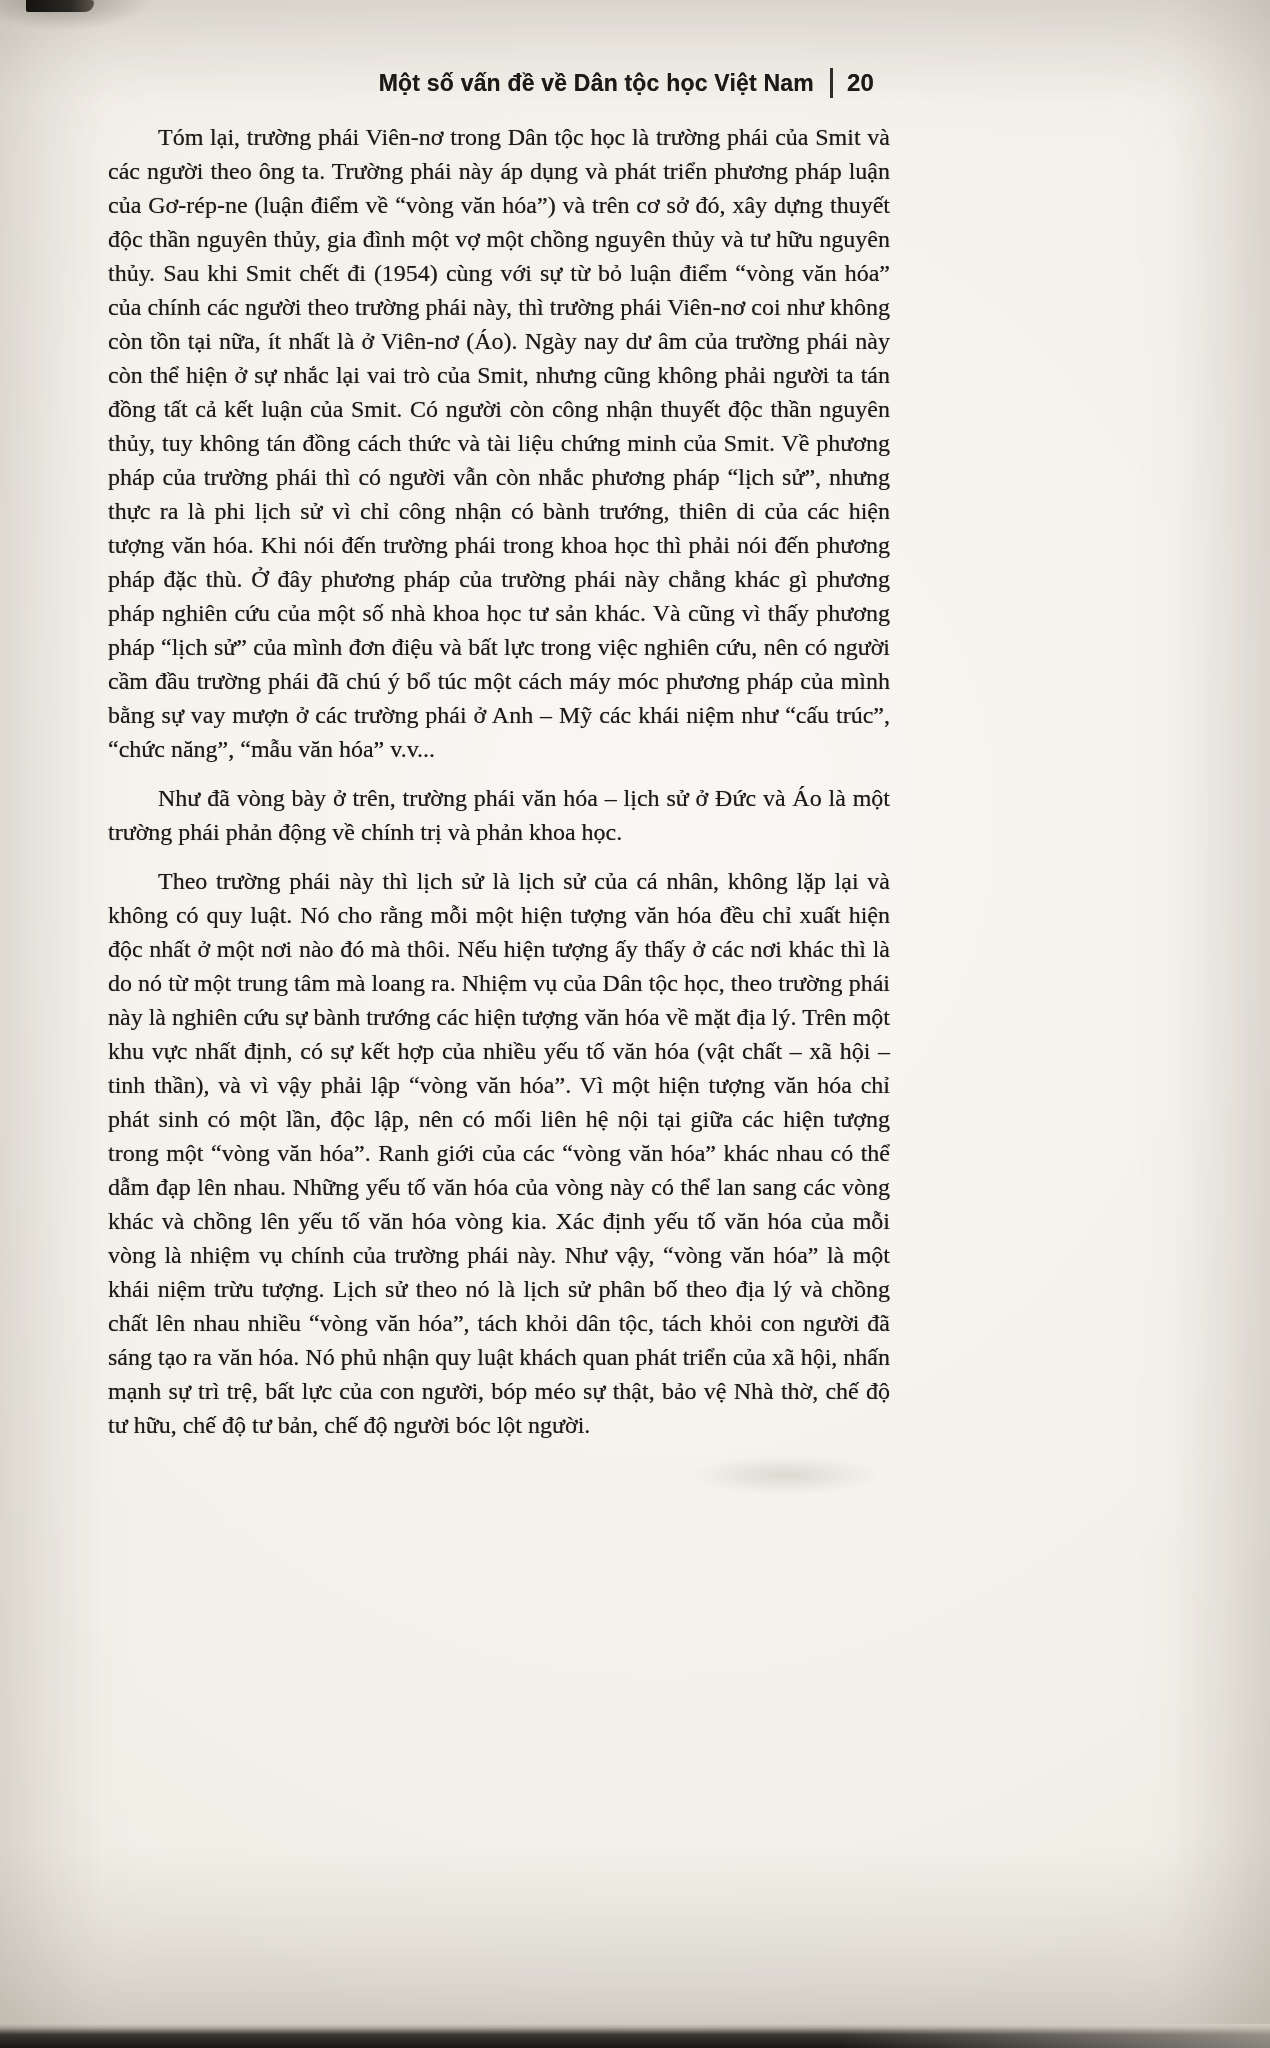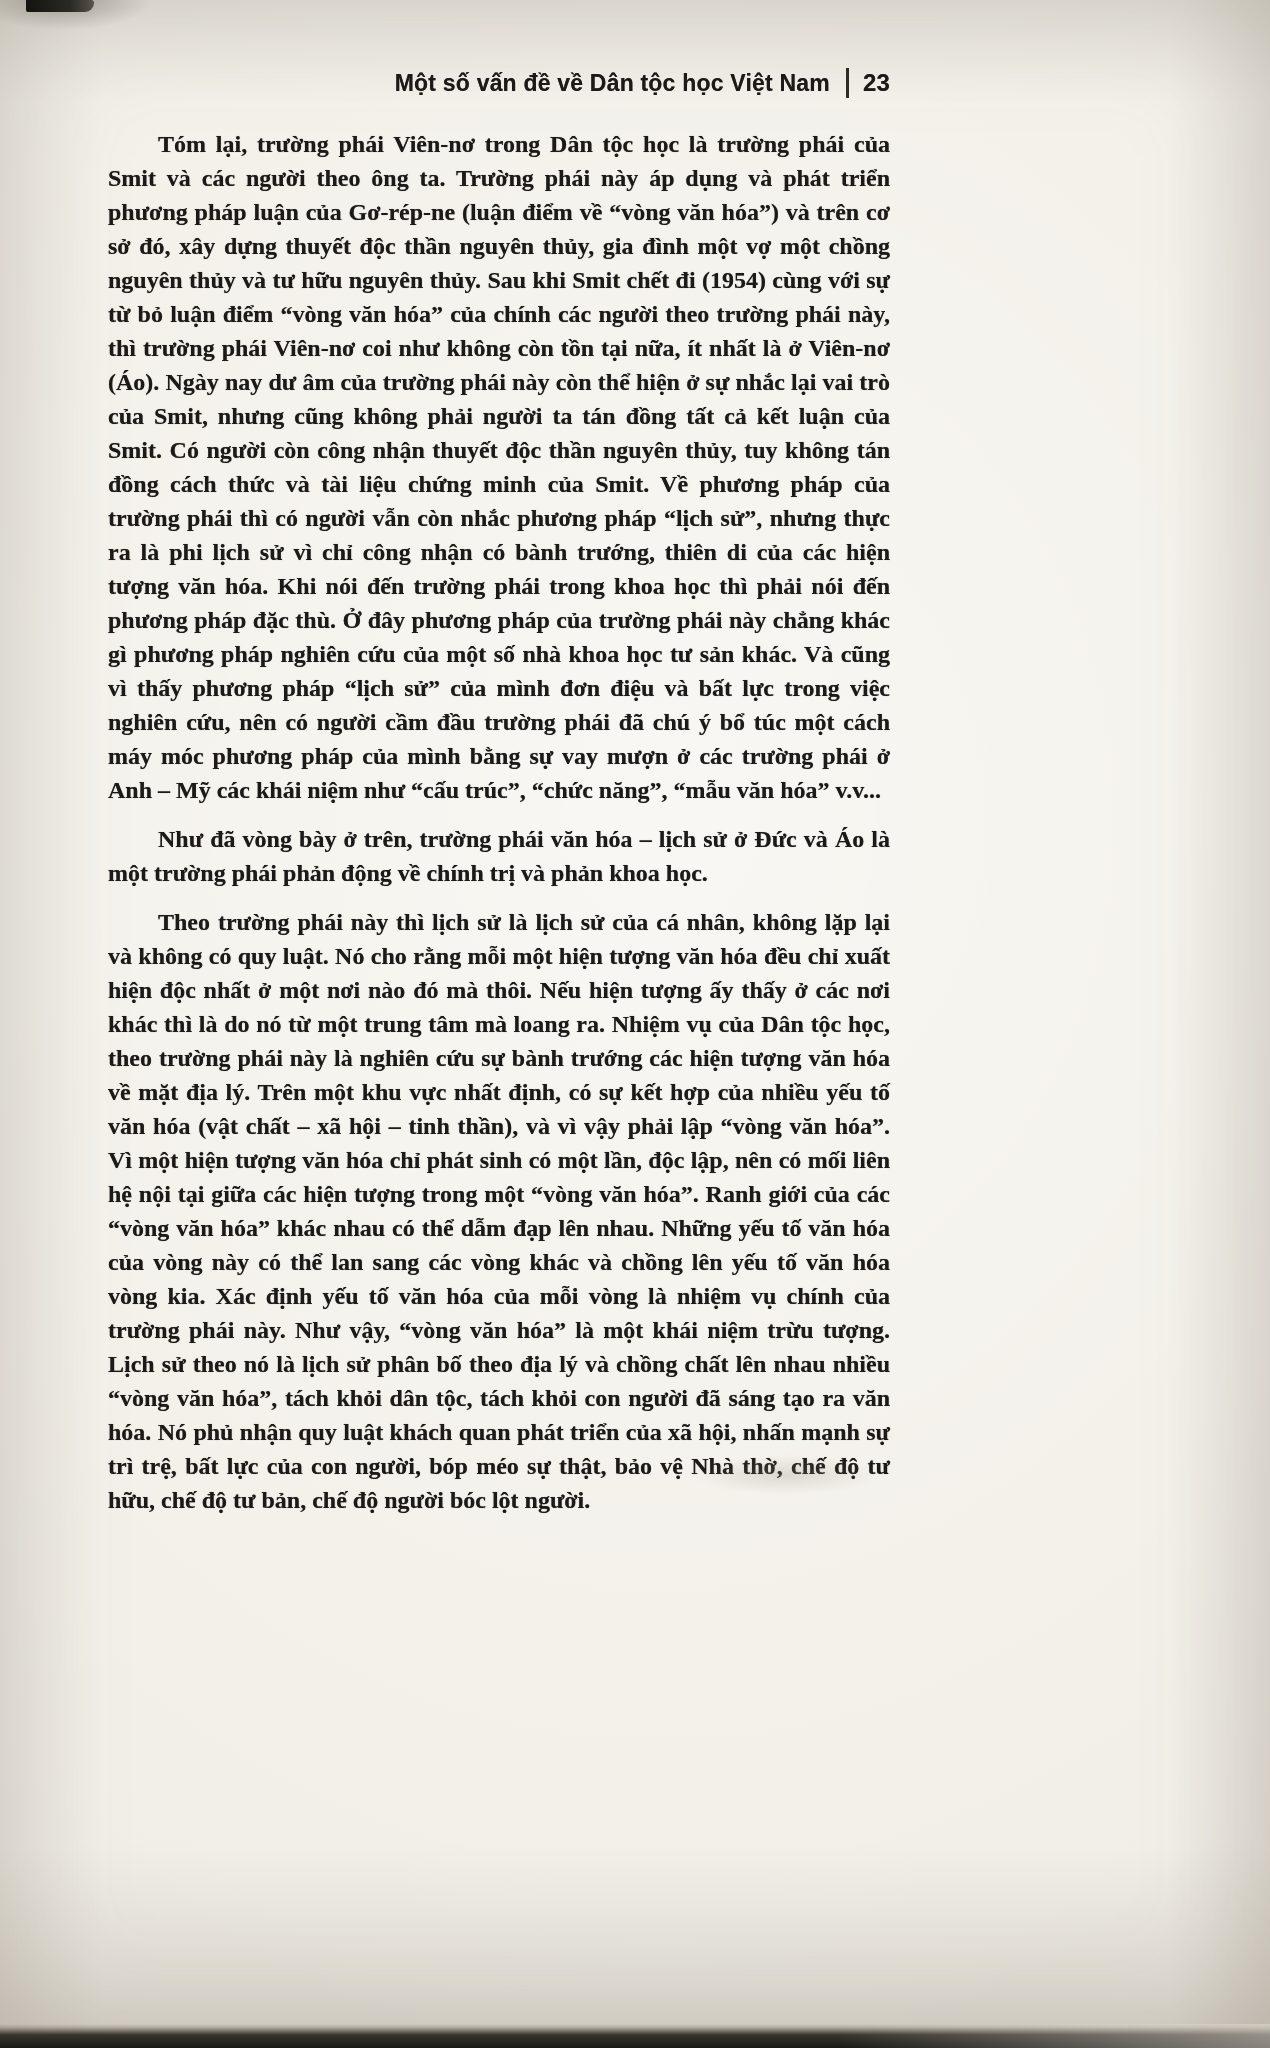--- a/index.html
+++ b/index.html
@@ -22,21 +22,21 @@
       radial-gradient(ellipse 120% 85% at 52% 40%, rgba(255,255,255,0.55), rgba(255,255,255,0) 72%),
       linear-gradient(to bottom, rgba(170,162,148,0.22), rgba(170,162,148,0) 5%, rgba(170,162,148,0) 90%, rgba(140,132,118,0.28) 100%),
       linear-gradient(to right, rgba(160,152,138,0.14), rgba(160,152,138,0) 8%, rgba(160,152,138,0) 92%, rgba(160,152,138,0.20) 100%);
     box-shadow: inset 0 0 130px rgba(112,102,86,0.22);
   }
 
   
   .page-header {
     position: absolute;
     top: 68px;
-    left: 108px;
+    left: 92px;
     width: 782px;
     display: flex;
     justify-content: flex-end;
     align-items: center;
     font-family: "Liberation Sans", "DejaVu Sans", sans-serif;
     font-weight: 700;
     font-size: 23px;
     color: var(--ink);
     letter-spacing: 0.2px;
     text-shadow: 0 0 0.6px rgba(25,24,22,0.65);
@@ -48,25 +48,25 @@
     margin: 0 14px 0 16px;
     flex: 0 0 auto;
   }
   .page-number {
     font-size: 24px;
   }
 
   
   .page-body {
     position: absolute;
-    top: 127px;
+    top: 120px;
     left: 108px;
     width: 782px;
     font-family: "Liberation Serif", "DejaVu Serif", serif;
-    font-weight: 700;
+    font-weight: 400;
     font-size: 24px;
     line-height: 34px;
     color: var(--ink);
     text-align: justify;
     text-shadow: 0 0 0.7px rgba(25,24,22,0.6);
   }
   .page-body p {
     margin: 0 0 15px 0;
     text-indent: 50px;
   }
@@ -123,21 +123,21 @@
 <body>
 
 <div class="page">
 
   <div class="corner-haze"></div>
   <div class="corner-mark"></div>
 
   <div class="page-header">
     <span class="running-title">Một số vấn đề về Dân tộc học Việt Nam</span>
     <span class="header-divider"></span>
-    <span class="page-number">23</span>
+    <span class="page-number">20</span>
   </div>
 
   <div class="page-body">
     <p>Tóm lại, trường phái Viên-nơ trong Dân tộc học là trường phái của Smit và các người theo ông ta. Trường phái này áp dụng và phát triển phương pháp luận của Gơ-rép-ne (luận điểm về “vòng văn hóa”) và trên cơ sở đó, xây dựng thuyết độc thần nguyên thủy, gia đình một vợ một chồng nguyên thủy và tư hữu nguyên thủy. Sau khi Smit chết đi (1954) cùng với sự từ bỏ luận điểm “vòng văn hóa” của chính các người theo trường phái này, thì trường phái Viên-nơ coi như không còn tồn tại nữa, ít nhất là ở Viên-nơ (Áo). Ngày nay dư âm của trường phái này còn thể hiện ở sự nhắc lại vai trò của Smit, nhưng cũng không phải người ta tán đồng tất cả kết luận của Smit. Có người còn công nhận thuyết độc thần nguyên thủy, tuy không tán đồng cách thức và tài liệu chứng minh của Smit. Về phương pháp của trường phái thì có người vẫn còn nhắc phương pháp “lịch sử”, nhưng thực ra là phi lịch sử vì chỉ công nhận có bành trướng, thiên di của các hiện tượng văn hóa. Khi nói đến trường phái trong khoa học thì phải nói đến phương pháp đặc thù. Ở đây phương pháp của trường phái này chẳng khác gì phương pháp nghiên cứu của một số nhà khoa học tư sản khác. Và cũng vì thấy phương pháp “lịch sử” của mình đơn điệu và bất lực trong việc nghiên cứu, nên có người cầm đầu trường phái đã chú ý bổ túc một cách máy móc phương pháp của mình bằng sự vay mượn ở các trường phái ở Anh – Mỹ các khái niệm như “cấu trúc”, “chức năng”, “mẫu văn hóa” v.v...</p>
     <p>Như đã vòng bày ở trên, trường phái văn hóa – lịch sử ở Đức và Áo là một trường phái phản động về chính trị và phản khoa học.</p>
     <p>Theo trường phái này thì lịch sử là lịch sử của cá nhân, không lặp lại và không có quy luật. Nó cho rằng mỗi một hiện tượng văn hóa đều chỉ xuất hiện độc nhất ở một nơi nào đó mà thôi. Nếu hiện tượng ấy thấy ở các nơi khác thì là do nó từ một trung tâm mà loang ra. Nhiệm vụ của Dân tộc học, theo trường phái này là nghiên cứu sự bành trướng các hiện tượng văn hóa về mặt địa lý. Trên một khu vực nhất định, có sự kết hợp của nhiều yếu tố văn hóa (vật chất – xã hội – tinh thần), và vì vậy phải lập “vòng văn hóa”. Vì một hiện tượng văn hóa chỉ phát sinh có một lần, độc lập, nên có mối liên hệ nội tại giữa các hiện tượng trong một “vòng văn hóa”. Ranh giới của các “vòng văn hóa” khác nhau có thể dẫm đạp lên nhau. Những yếu tố văn hóa của vòng này có thể lan sang các vòng khác và chồng lên yếu tố văn hóa vòng kia. Xác định yếu tố văn hóa của mỗi vòng là nhiệm vụ chính của trường phái này. Như vậy, “vòng văn hóa” là một khái niệm trừu tượng. Lịch sử theo nó là lịch sử phân bố theo địa lý và chồng chất lên nhau nhiều “vòng văn hóa”, tách khỏi dân tộc, tách khỏi con người đã sáng tạo ra văn hóa. Nó phủ nhận quy luật khách quan phát triển của xã hội, nhấn mạnh sự trì trệ, bất lực của con người, bóp méo sự thật, bảo vệ Nhà thờ, chế độ tư hữu, chế độ tư bản, chế độ người bóc lột người.</p>
   </div>
 
   <div class="right-smudge"></div>
   <div class="bottom-band"></div>

